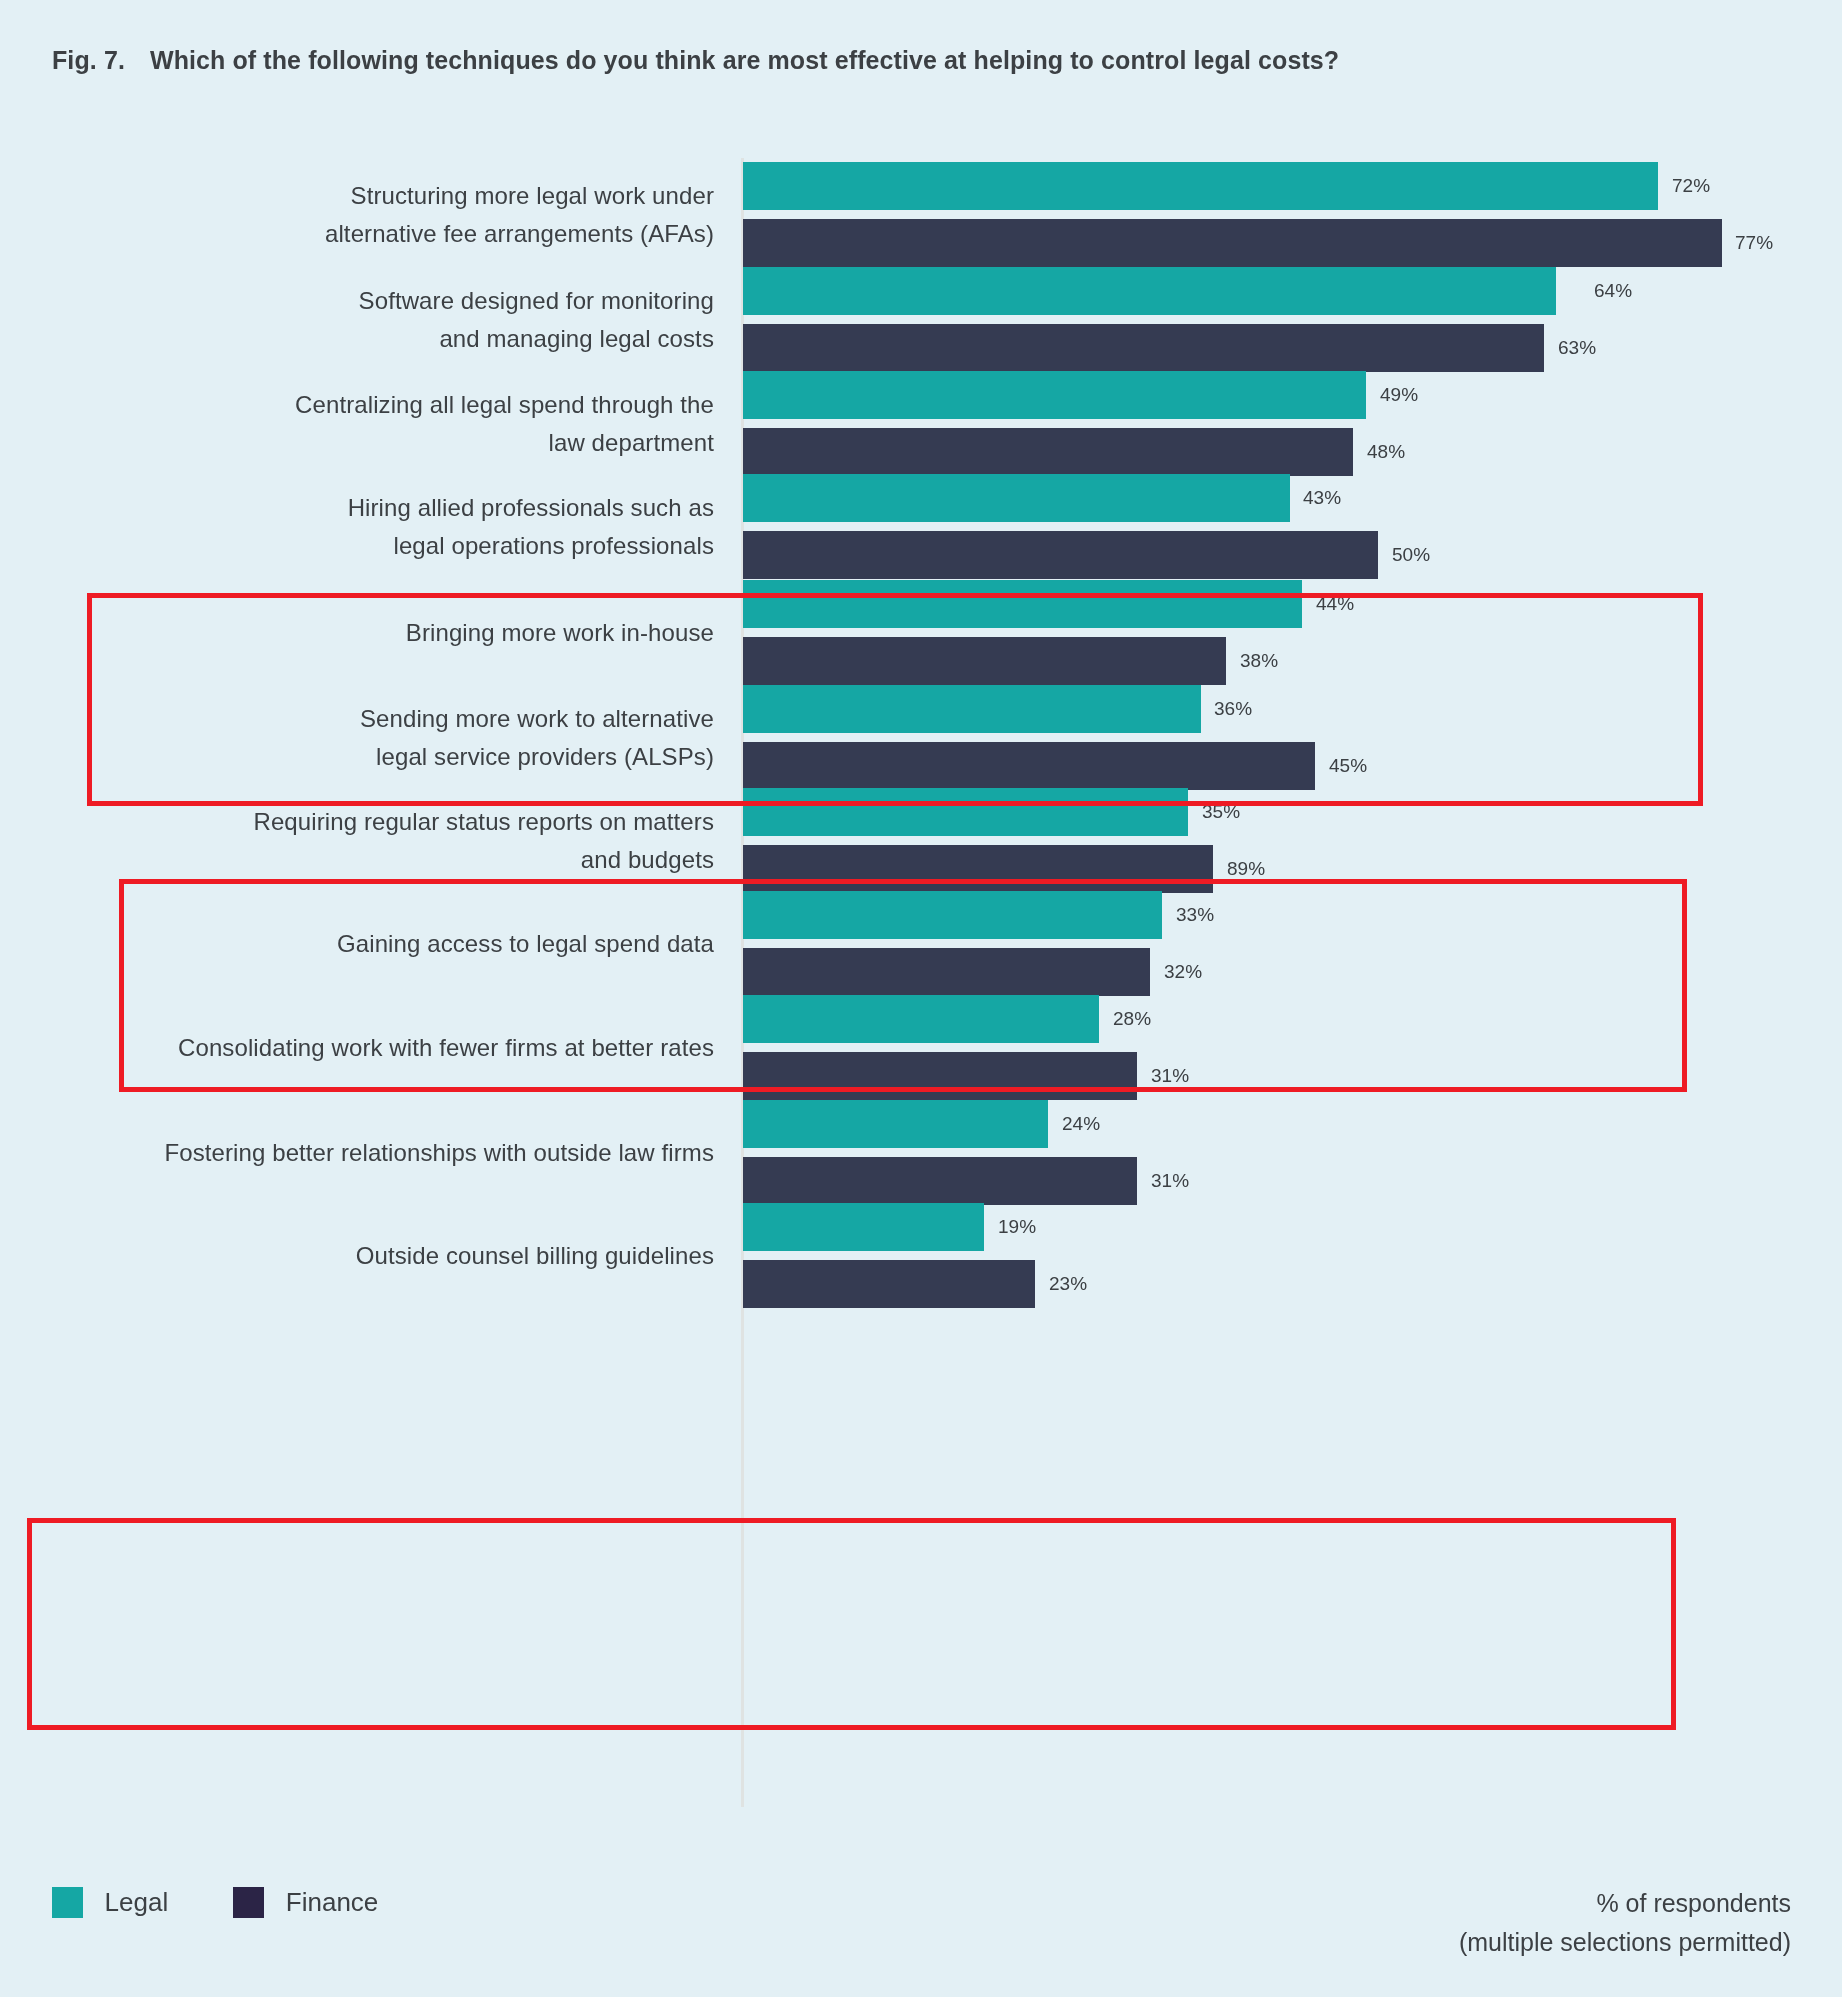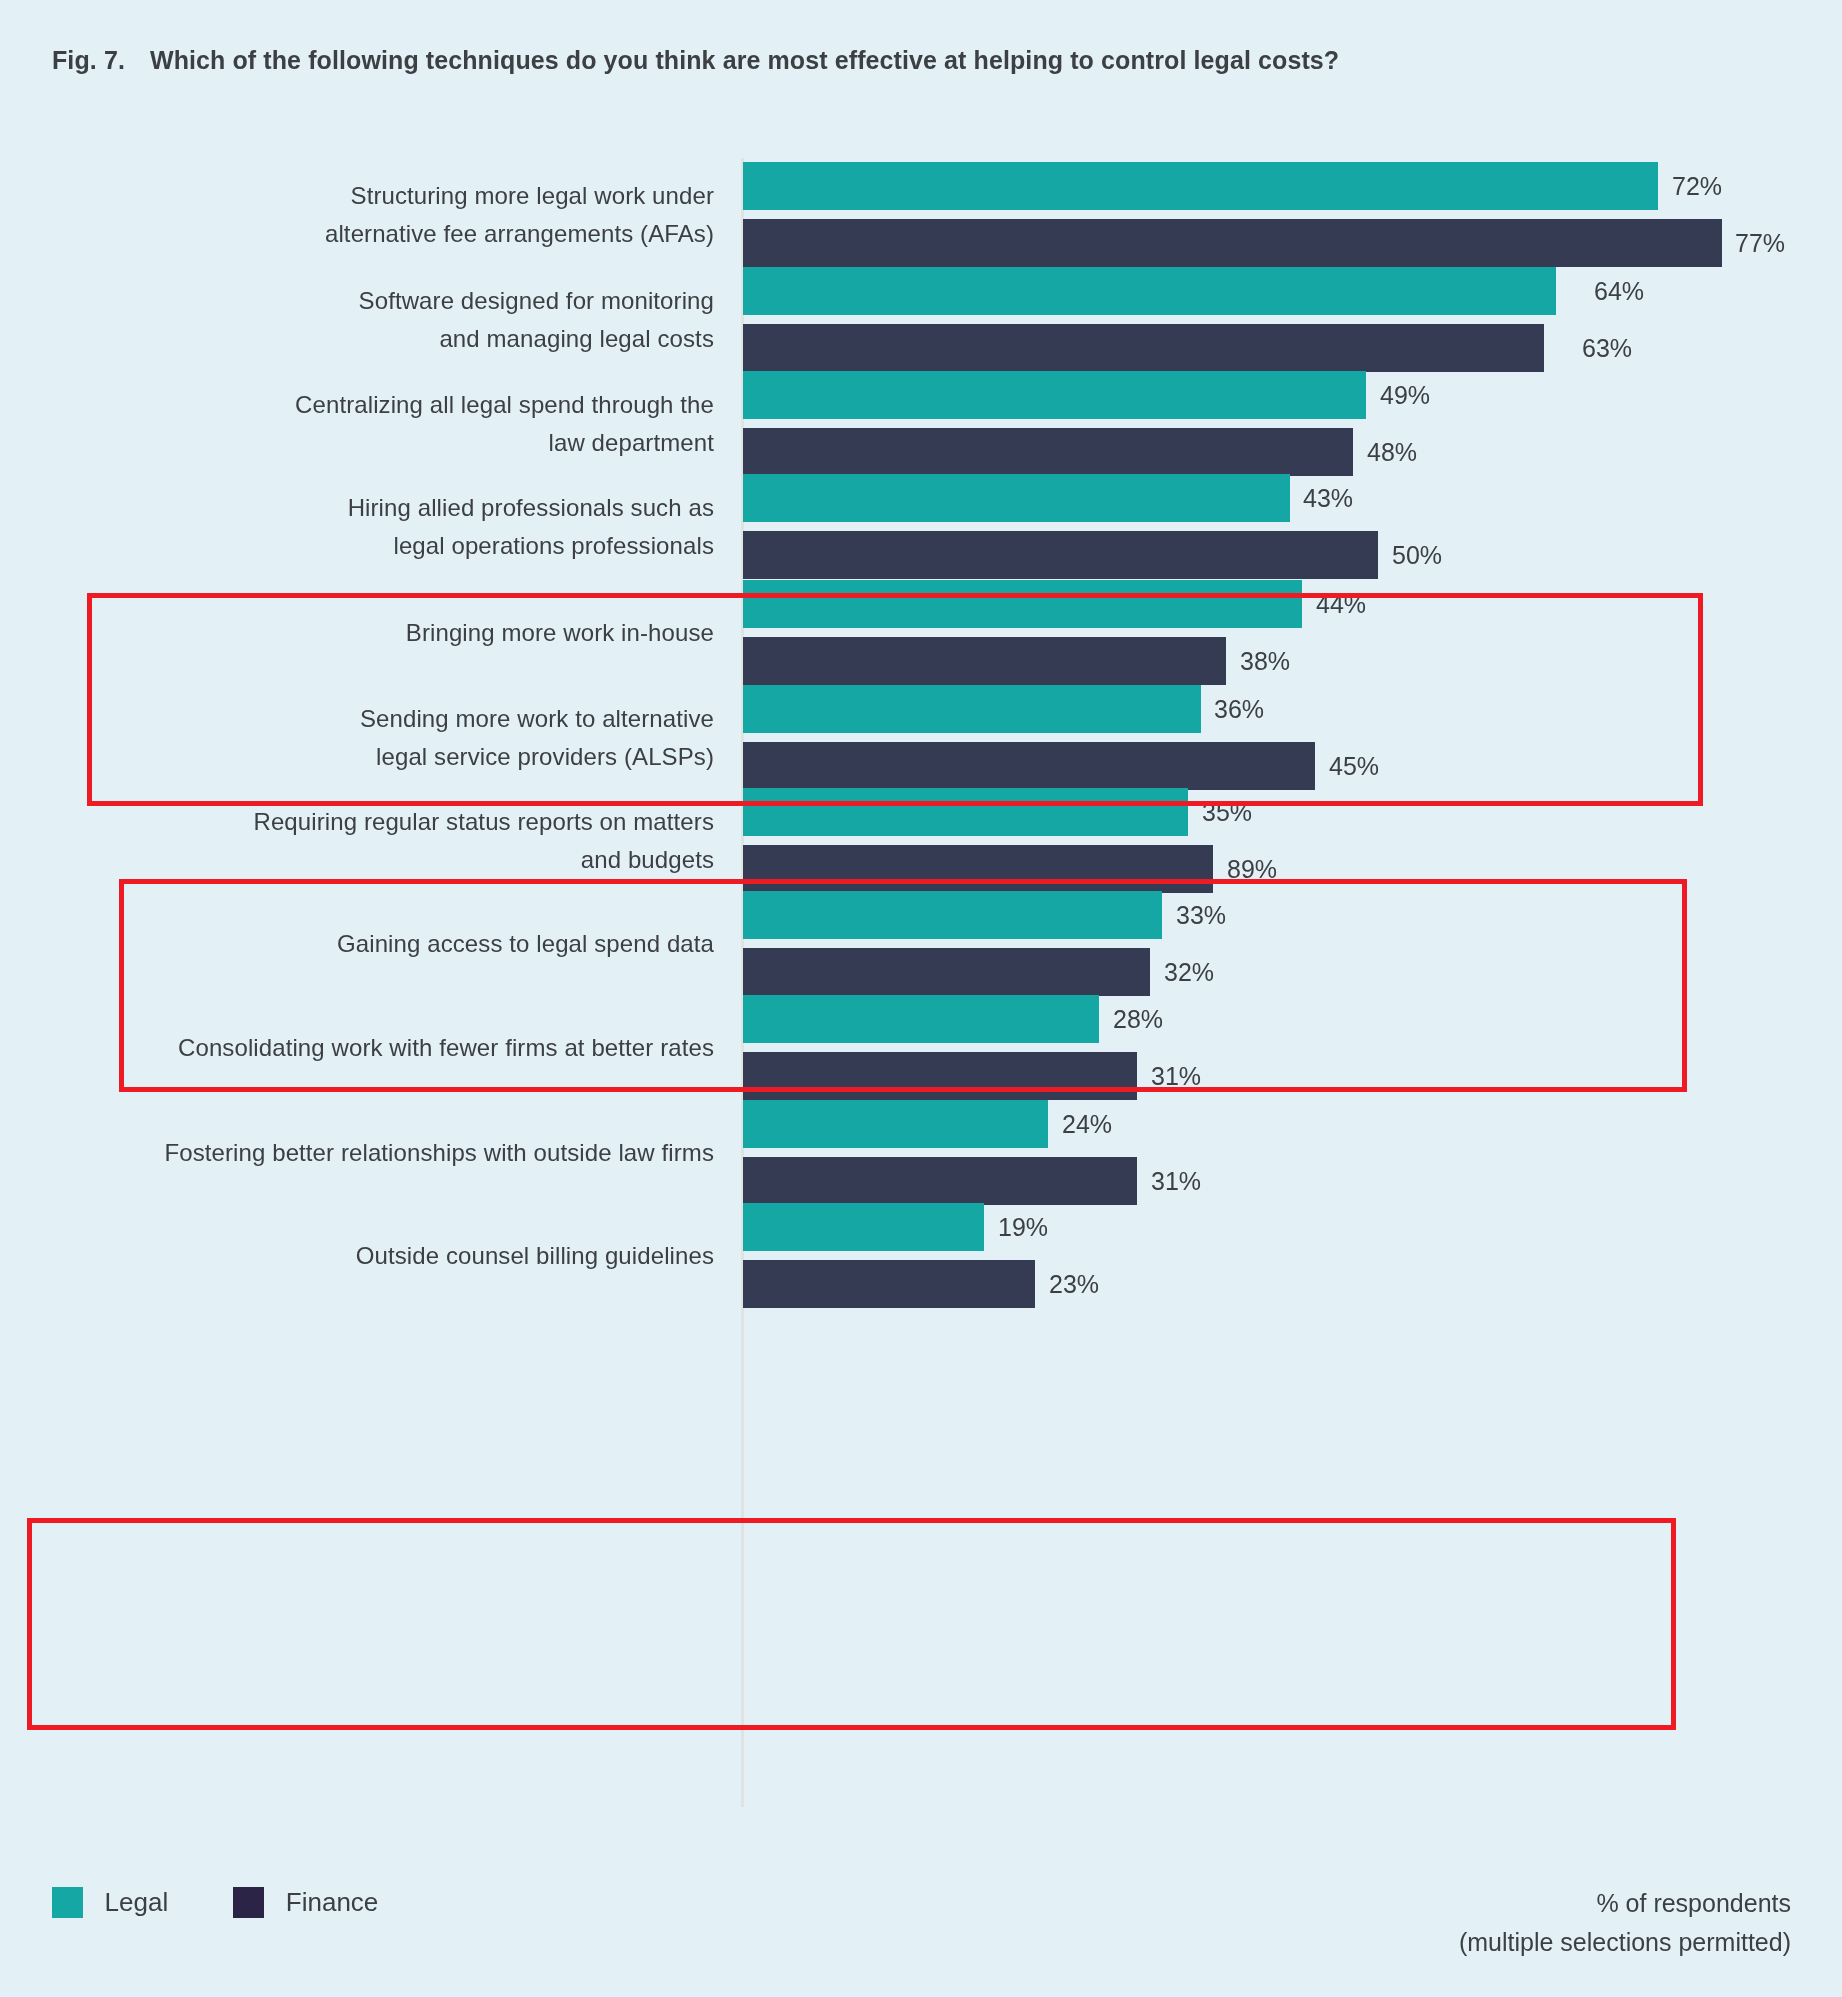--- a/index.html
+++ b/index.html
@@ -69,21 +69,21 @@
   .bar {
     position: absolute;
     left: 743px;
     height: 48px;
   }
   .bar.legal   { background: #15a7a4; }
   .bar.finance { background: #353b52; }
 
   .bar-value {
     position: absolute;
-    font-size: 25px;
+    font-size: 19px;
     line-height: 48px;
     color: #3c4044;
     white-space: nowrap;
   }
 
   .highlight-box {
     position: absolute;
     border: 5px solid #ee1b24;
     box-sizing: border-box;
     pointer-events: none;
@@ -144,21 +144,21 @@
       <div class="bar-value" style="left: 1735px; top: 57px;">77%</div>
     </div>
     <div class="row" style="top: 267px; height: 106px;">
       <div class="row-label" style="top: 14.5px;">
         <div>Software designed for monitoring</div>
         <div>and managing legal costs</div>
       </div>
       <div class="bar legal" style="width: 813px; top: 0px;"></div>
       <div class="bar-value" style="left: 1570px; top: 0px; margin-left: 24px;">64%</div>
       <div class="bar finance" style="width: 801px; top: 57px;"></div>
-      <div class="bar-value" style="left: 1558px; top: 57px; margin-left: 24px;">63%</div>
+      <div class="bar-value" style="left: 1558px; top: 57px;">63%</div>
     </div>
     <div class="row" style="top: 371px; height: 106px;">
       <div class="row-label" style="top: 14.5px;">
         <div>Centralizing all legal spend through the</div>
         <div>law department</div>
       </div>
       <div class="bar legal" style="width: 623px; top: 0px;"></div>
       <div class="bar-value" style="left: 1380px; top: 0px;">49%</div>
       <div class="bar finance" style="width: 610px; top: 57px;"></div>
       <div class="bar-value" style="left: 1367px; top: 57px;">48%</div>

